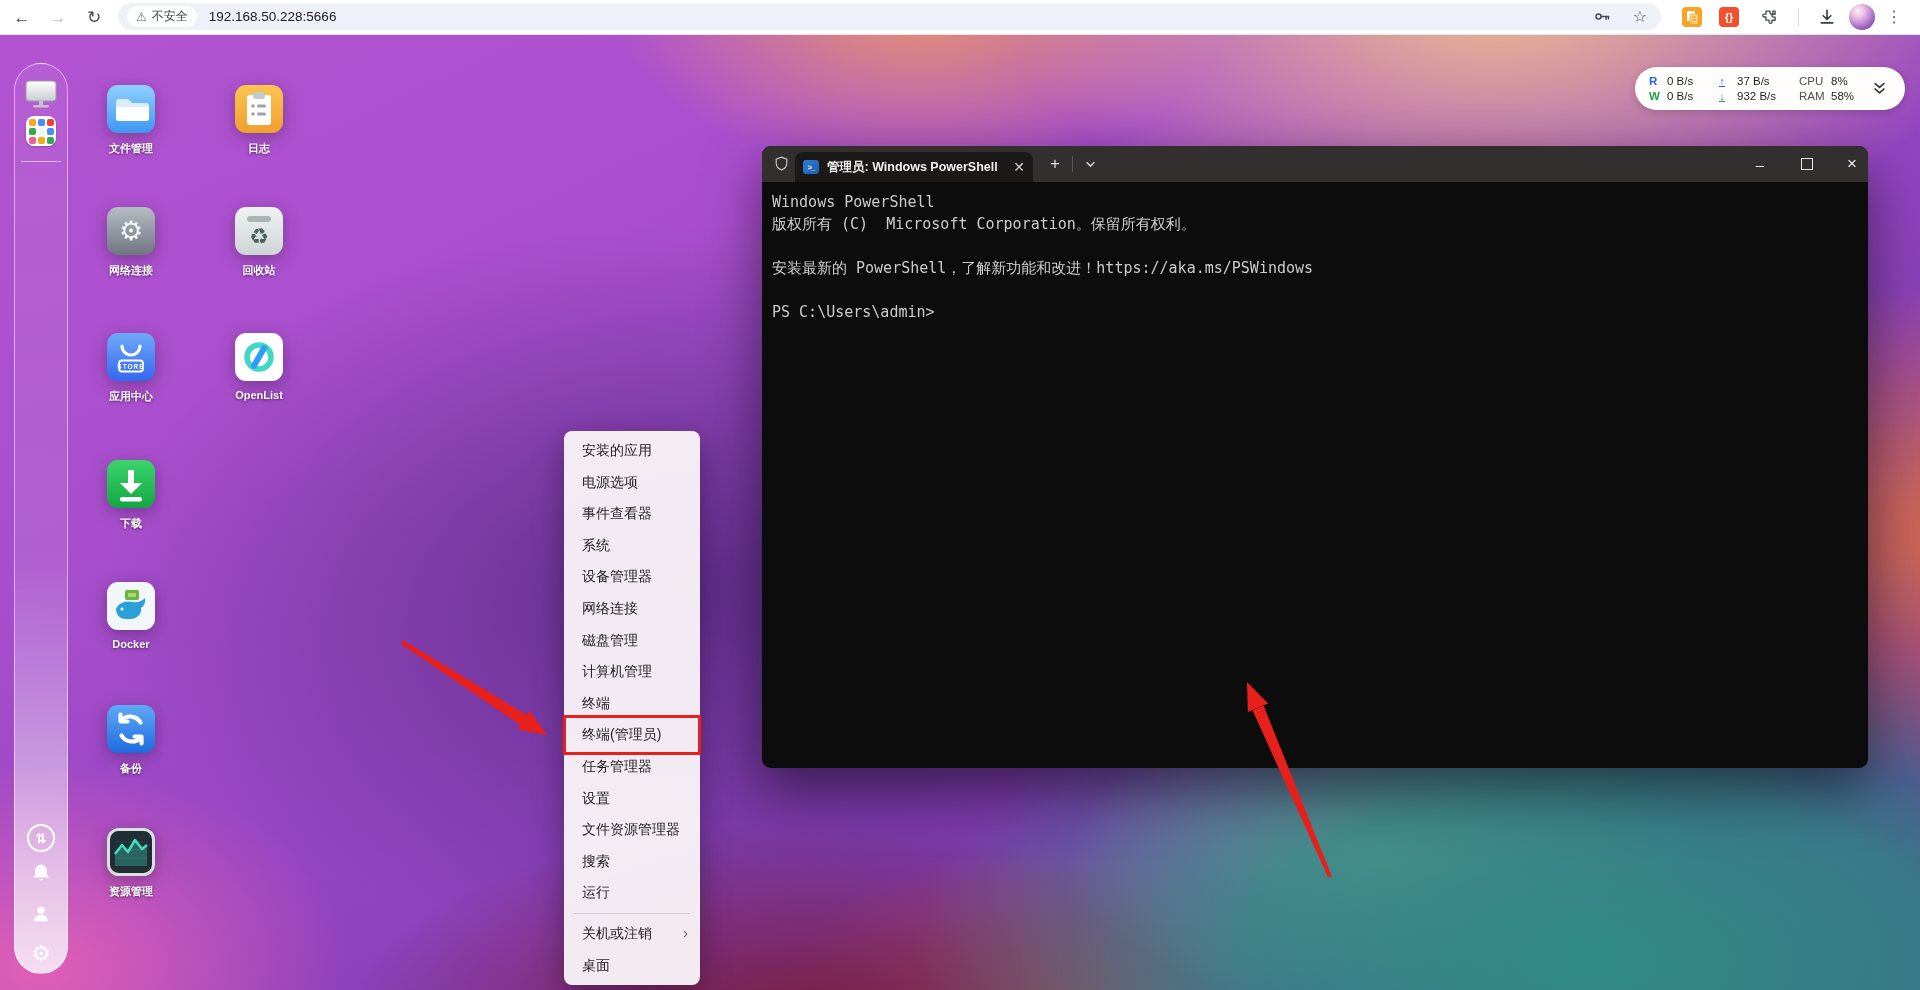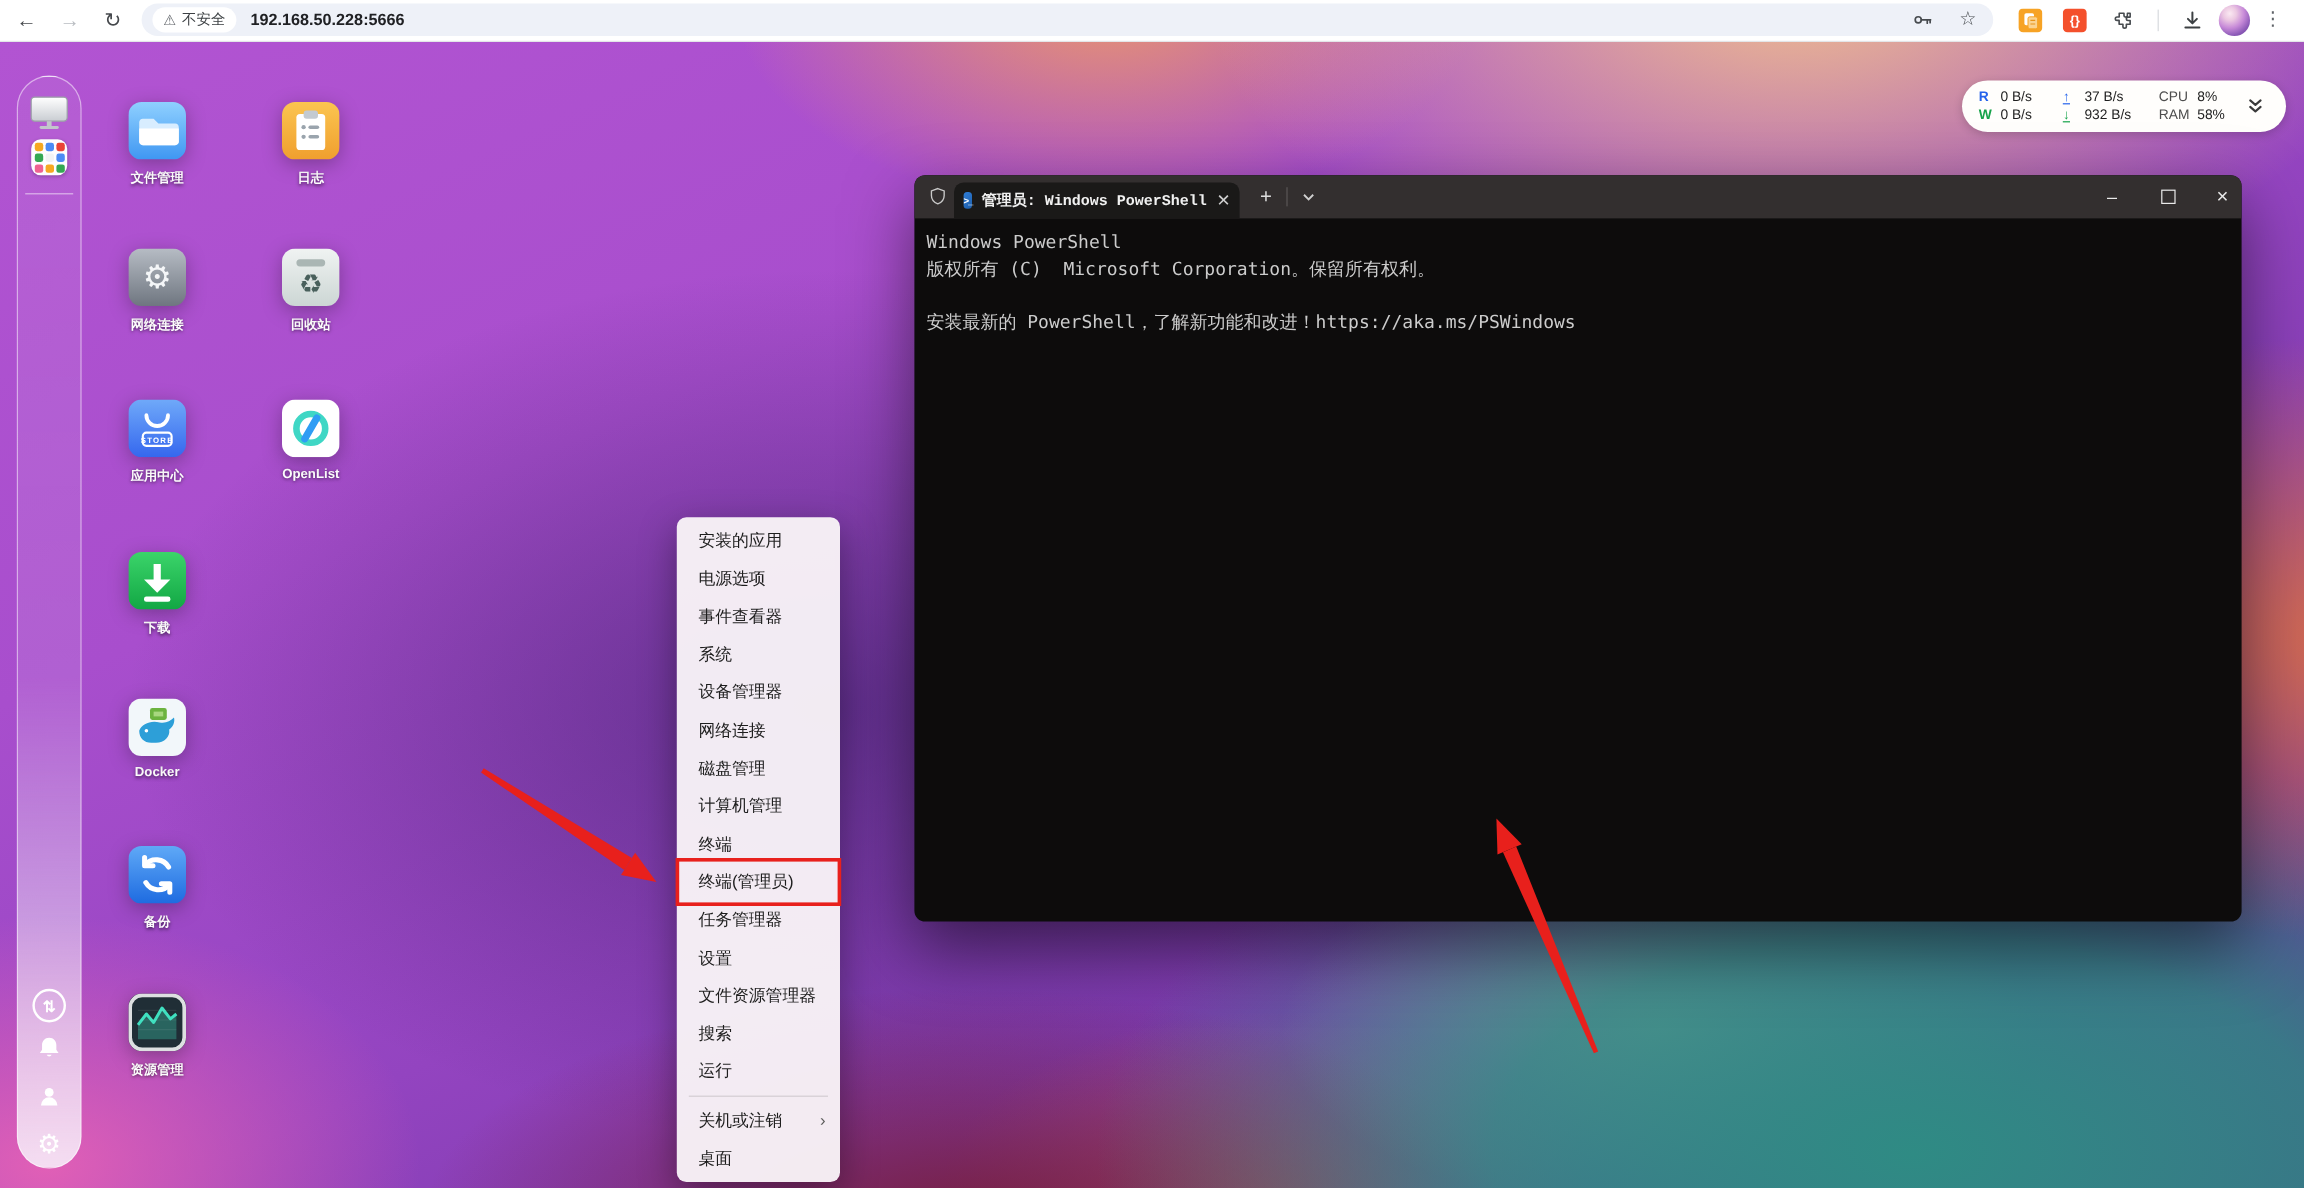--- a/index.html
+++ b/index.html
@@ -9,21 +9,21 @@
     border-bottom:1px solid #e3e5e8;z-index:20;}
   .tb-abs{position:absolute;top:17px;transform:translate(-50%,-50%);display:flex;align-items:center;justify-content:center;}
   .nav-glyph{font-size:17px;color:#45484c;line-height:1;}
   .nav-glyph.disabled{color:#b8bcc1;}
   .omnibox{position:absolute;left:118px;top:3px;width:1543px;height:27px;background:#eef1f8;
     border-radius:14px;display:flex;align-items:center;}
   .security-chip{margin-left:9px;height:21px;background:#ffffff;border-radius:11px;display:flex;
     align-items:center;padding:0 9px;gap:5px;}
   .warn-glyph{font-size:12px;color:#5f6368;line-height:1;}
   .chip-text{font-size:12px;color:#3c4043;}
-  .url-text{margin-left:12px;font-size:13.5px;color:#202124;font-weight:bold;}
+  .url-text{margin-left:12px;font-size:13.5px;color:#202124;}
   .box-right{margin-left:auto;margin-right:14px;display:flex;align-items:center;gap:20px;}
   .star-glyph{font-size:16px;color:#474b4f;line-height:1;}
   .ext-icon{width:20px;height:20px;}
   .vsep{position:absolute;left:1798px;top:8px;width:1px;height:18px;background:#d7dade;}
   .avatar{width:26px;height:26px;border-radius:50%;
     background:radial-gradient(circle at 35% 28%,#fbe9f2 0%,#ecc9e2 22%,#c78ad8 48%,#8d5bb8 72%,#5e3a92 100%);}
   .more-glyph{font-size:16px;color:#5f6368;letter-spacing:0;line-height:1;}
   
   .desktop{position:absolute;left:0;top:34px;width:1920px;height:956px;overflow:hidden;
     background:
@@ -70,21 +70,21 @@
   .mw-chevron{margin-left:10px;display:flex;}
   
   .terminal{position:absolute;left:762px;top:112px;width:1106px;height:622px;border-radius:9px;
     overflow:hidden;z-index:4;box-shadow:0 22px 55px rgba(0,0,0,.5);background:#0d0c0c;}
   .term-titlebar{position:relative;height:36px;background:#332f2f;}
   .shield{position:absolute;left:11px;top:9px;}
   .term-tab{position:absolute;left:33px;top:6px;width:238px;height:30px;background:#1a1918;
     border-radius:8px 8px 0 0;display:flex;align-items:center;padding:0 8px;box-sizing:border-box;gap:8px;}
   .ps-icon{width:16px;height:14px;border-radius:3px;background:linear-gradient(135deg,#2e7cd6,#1e5fab);
     color:#fff;font-size:8px;font-weight:bold;display:flex;align-items:center;justify-content:center;letter-spacing:-1px;}
-  .tab-title{color:#f1f1f1;font-size:12.5px;font-weight:600;white-space:nowrap;font-family:Liberation Mono, monospace;}
+  .tab-title{color:#f1f1f1;font-size:12.5px;font-weight:600;white-space:nowrap;}
   .tab-close{margin-left:auto;color:#cfcfcf;font-size:14px;line-height:1;}
   .new-tab{position:absolute;left:280px;top:0;width:26px;height:36px;color:#dcdcdc;font-size:17px;
     display:flex;align-items:center;justify-content:center;}
   .tab-sep{position:absolute;left:310px;top:10px;width:1px;height:16px;background:#5a5656;}
   .tab-dropdown{position:absolute;left:316px;top:0;width:24px;height:36px;display:flex;align-items:center;justify-content:center;}
   .win-controls span{position:absolute;top:0;height:36px;width:44px;display:flex;align-items:center;
     justify-content:center;color:#eaeaea;}
   .wc-min{left:976px;font-size:15px;}
   .wc-max{left:1023px;}
   .wc-max i{display:block;width:10px;height:10px;border:1.5px solid #eaeaea;}
@@ -406,21 +406,21 @@
           </svg>
       </span>
       <span class="win-controls">
         <span class="wc-min">–</span>
         <span class="wc-max">
             <i></i>
           </span>
         <span class="wc-close">×</span>
       </span>
     </div>
-    <div class="term-body" id="term-body"><div class="term-line">Windows PowerShell</div><div class="term-line">版权所有 (C)  Microsoft Corporation。保留所有权利。</div><div class="term-line">&nbsp;</div><div class="term-line">安装最新的 PowerShell，了解新功能和改进！https://aka.ms/PSWindows</div><div class="term-line">&nbsp;</div></div>
+    <div class="term-body" id="term-body"><div class="term-line">Windows PowerShell</div><div class="term-line">版权所有 (C)  Microsoft Corporation。保留所有权利。</div><div class="term-line">&nbsp;</div><div class="term-line">安装最新的 PowerShell，了解新功能和改进！https://aka.ms/PSWindows</div><div class="term-line">&nbsp;</div><div class="term-line">PS C:\Users\admin&gt;</div></div>
   </div>
 
   <div class="context-menu" id="context-menu">
       <div class="menu-item"><span>安装的应用</span></div>
       <div class="menu-item"><span>电源选项</span></div>
       <div class="menu-item"><span>事件查看器</span></div>
       <div class="menu-item"><span>系统</span></div>
       <div class="menu-item"><span>设备管理器</span></div>
       <div class="menu-item"><span>网络连接</span></div>
       <div class="menu-item"><span>磁盘管理</span></div>

